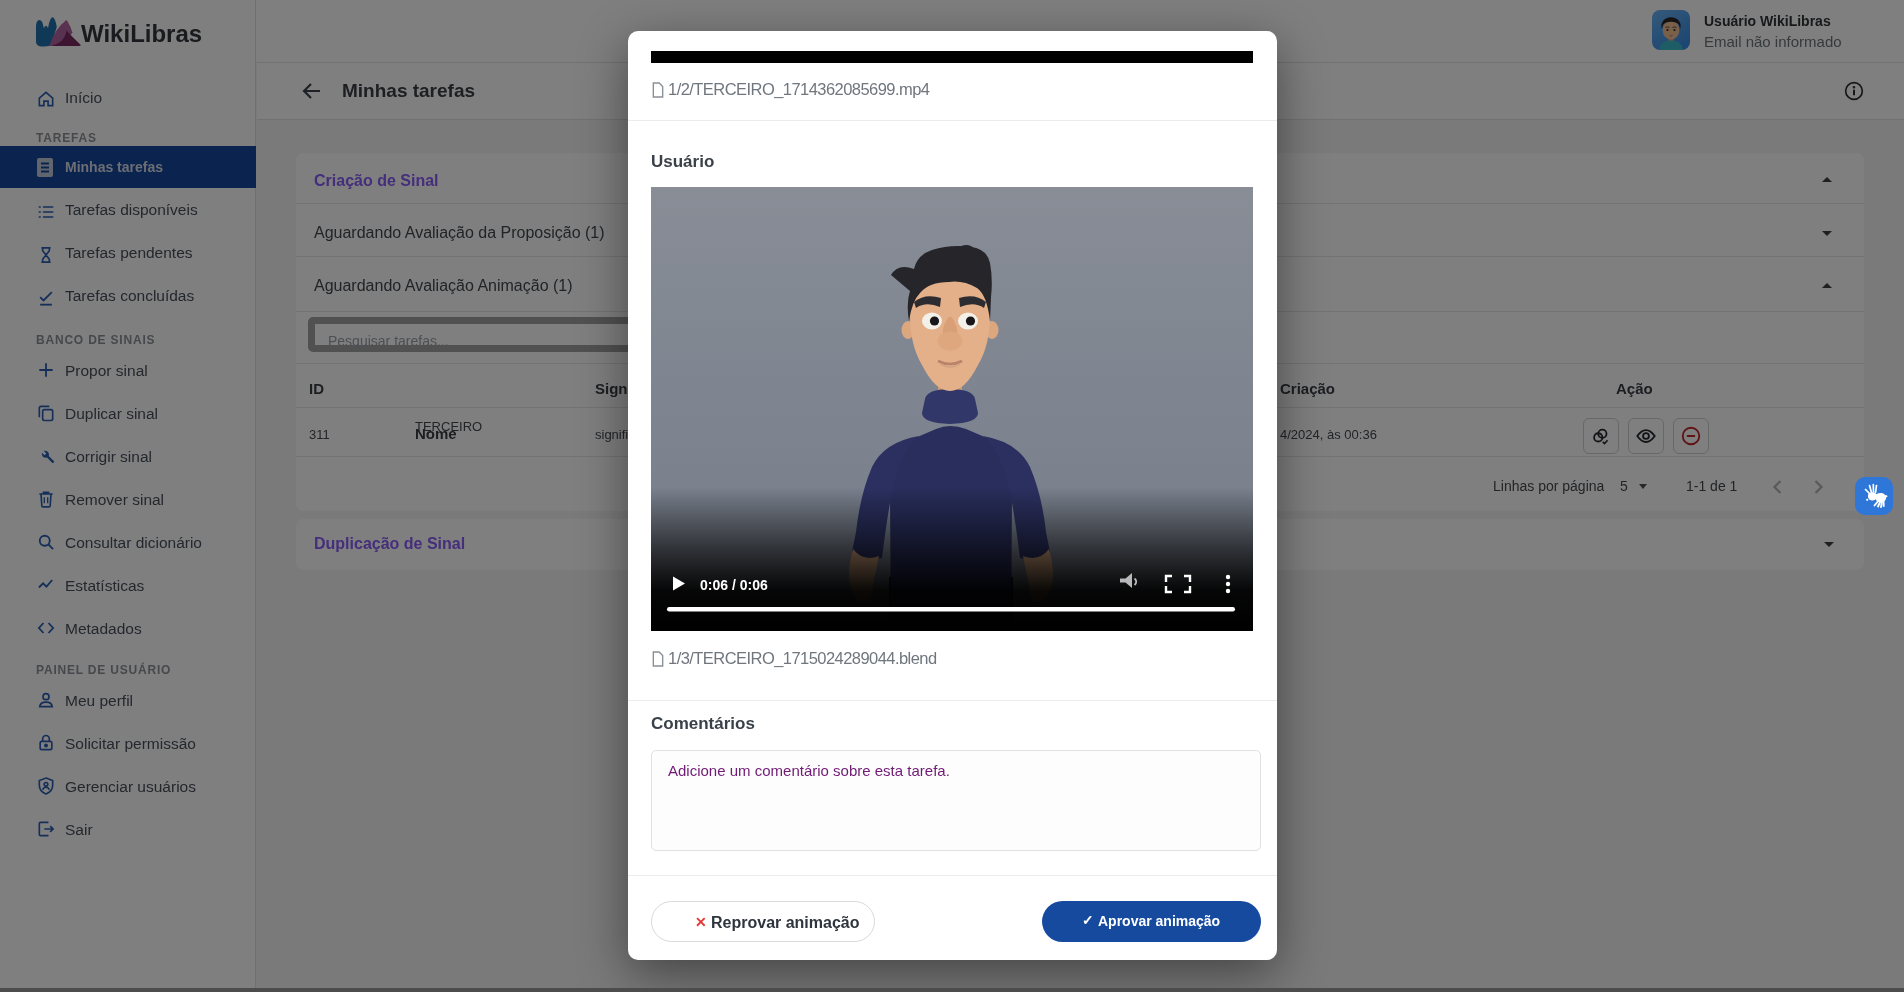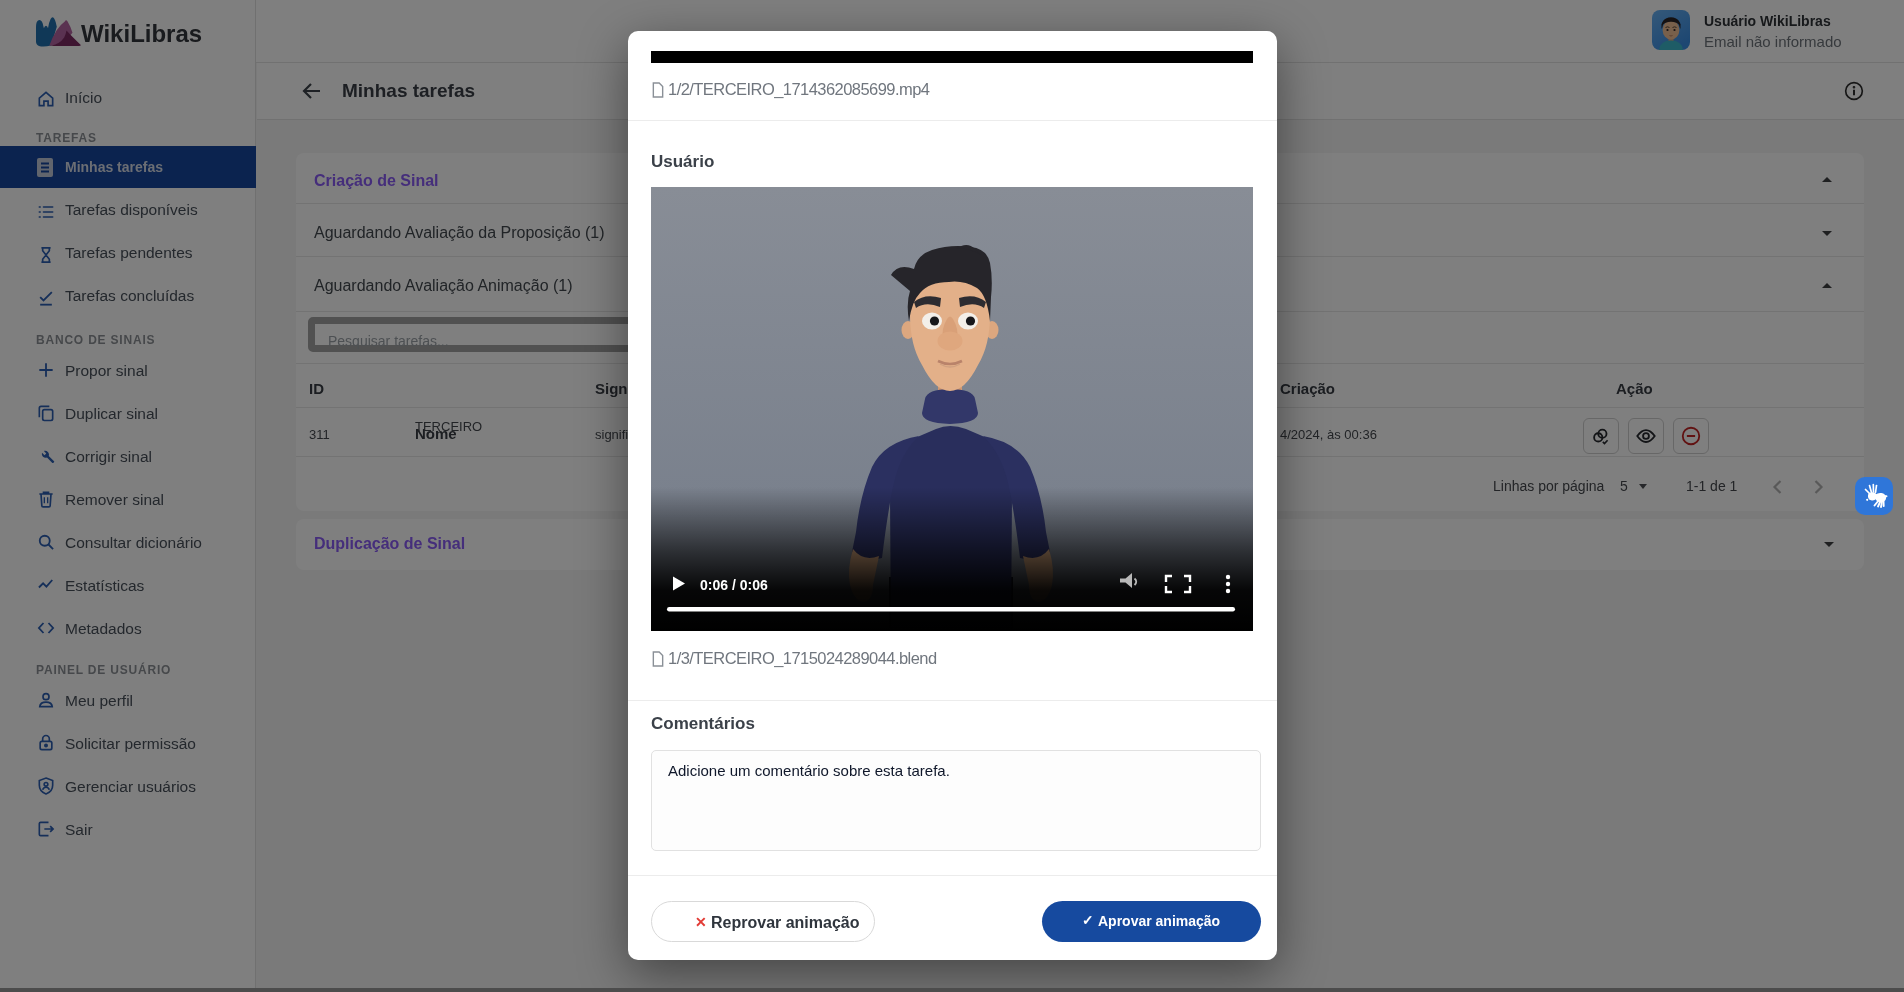--- a/index.html
+++ b/index.html
@@ -40,21 +40,21 @@
 
   
   #backdrop { position:absolute; left:0; top:0; width:1904px; height:992px; background:rgba(0,0,0,0.5); z-index:10; }
   #modal { position:absolute; left:628px; top:31px; width:649px; height:929px; background:#fff; border-radius:10px; z-index:20; box-shadow:0 14px 50px rgba(0,0,0,0.45); }
   #blackbar { position:absolute; left:23px; top:20px; width:602px; height:12px; background:#000; }
   .filerow { position:absolute; left:40px; font-size:16.5px; letter-spacing:-0.55px; color:#70767e; }
   .mdiv { position:absolute; left:0; width:649px; height:1px; background:#ececec; }
   .mhead { position:absolute; left:23px; font-size:17px; font-weight:700; color:#3b4149; }
   #video { position:absolute; left:23px; top:156px; width:602px; height:444px; background:linear-gradient(#8d94a1, #7b828f 70%, #6f7683); overflow:hidden; }
   #textarea { position:absolute; left:23px; top:719px; width:610px; height:101px; border:1px solid #e1e1e1; border-radius:5px; background:#fdfdfd; }
-  #textarea span { position:absolute; left:16px; top:11px; font-size:15px; color:#0f172a; }
+  #textarea span { position:absolute; left:16px; top:11px; font-size:15px; color:#701a75; }
   #btnRep { position:absolute; left:23px; top:870px; width:224px; height:41px; border:1px solid #d9d9d9; border-radius:28px; background:#fff; }
   #btnRep .t { position:absolute; left:59px; top:12px; font-size:16px; font-weight:600; color:#2f353d; }
   #btnRep .x { position:absolute; left:43px; top:12px; font-size:14px; font-weight:700; color:#e23b35; }
   #btnApr { position:absolute; left:414px; top:870px; width:219px; height:41px; border-radius:28px; background:#164a9f; }
   #btnApr .t { position:absolute; left:56px; top:12px; font-size:14px; font-weight:700; color:#fff; }
   #btnApr .c { position:absolute; left:40px; top:11px; font-size:14px; font-weight:700; color:#fff; }
 
   
   #vlibras { position:absolute; left:1855px; top:477px; width:38px; height:38px; border-radius:10px; background:#2f76d9; z-index:30; }
   #bottomstrip { position:absolute; left:0; bottom:0; width:1904px; height:4px; background:#4c4c4c; z-index:31; }

